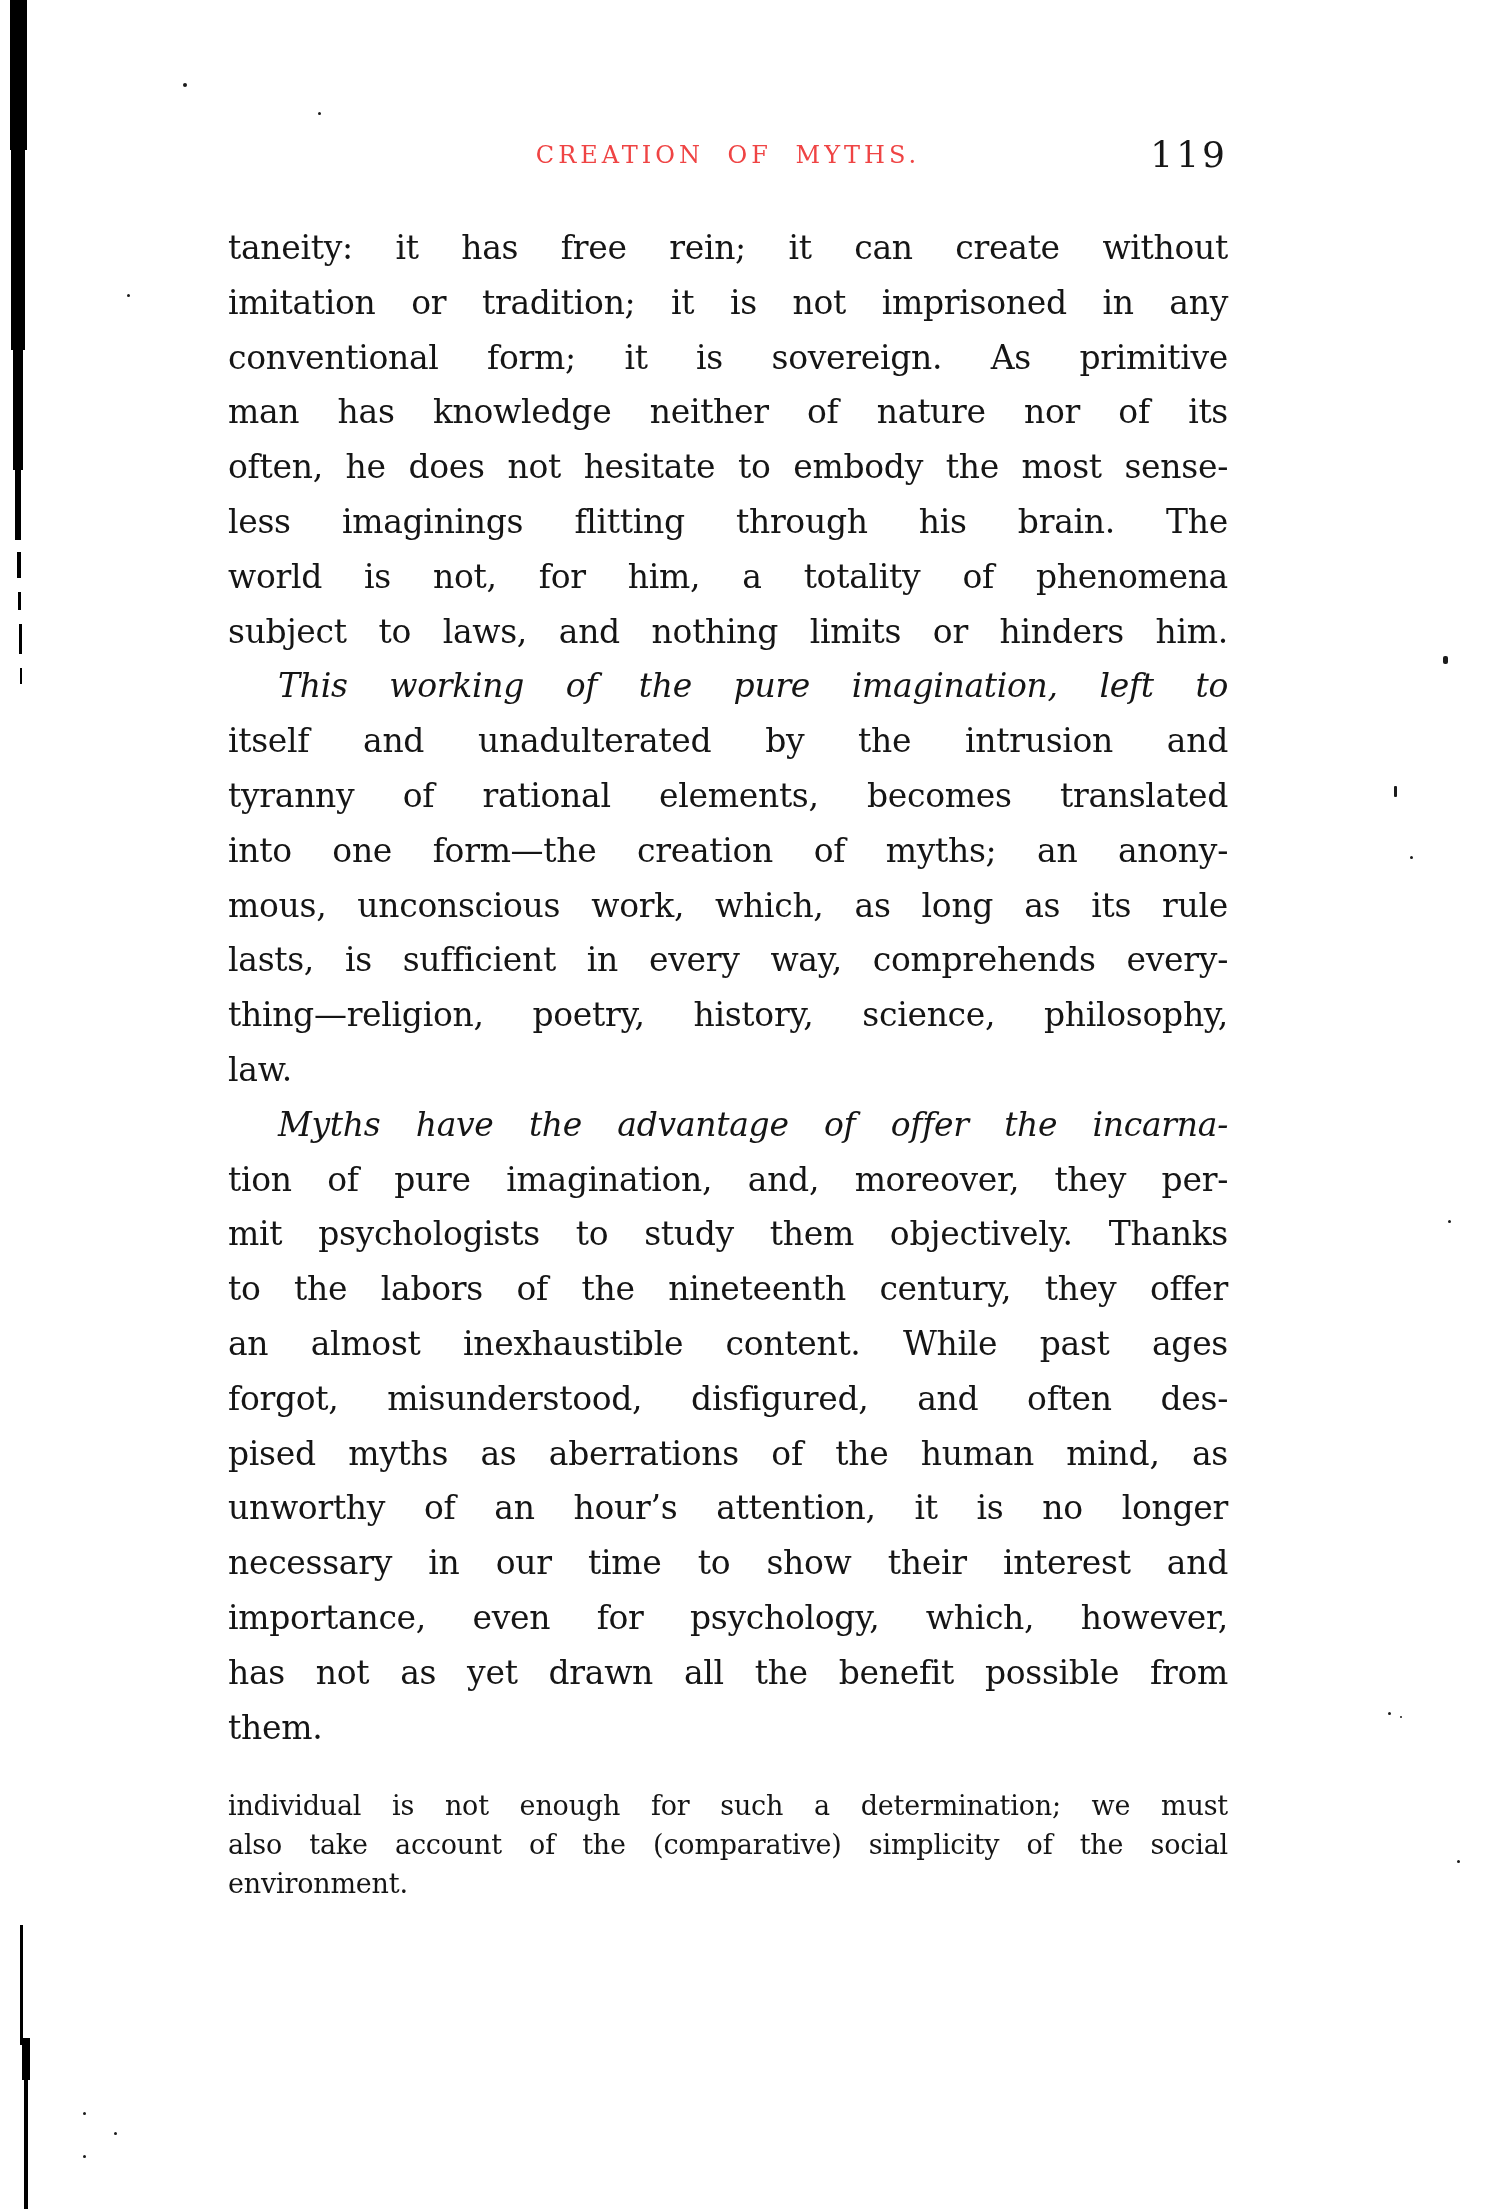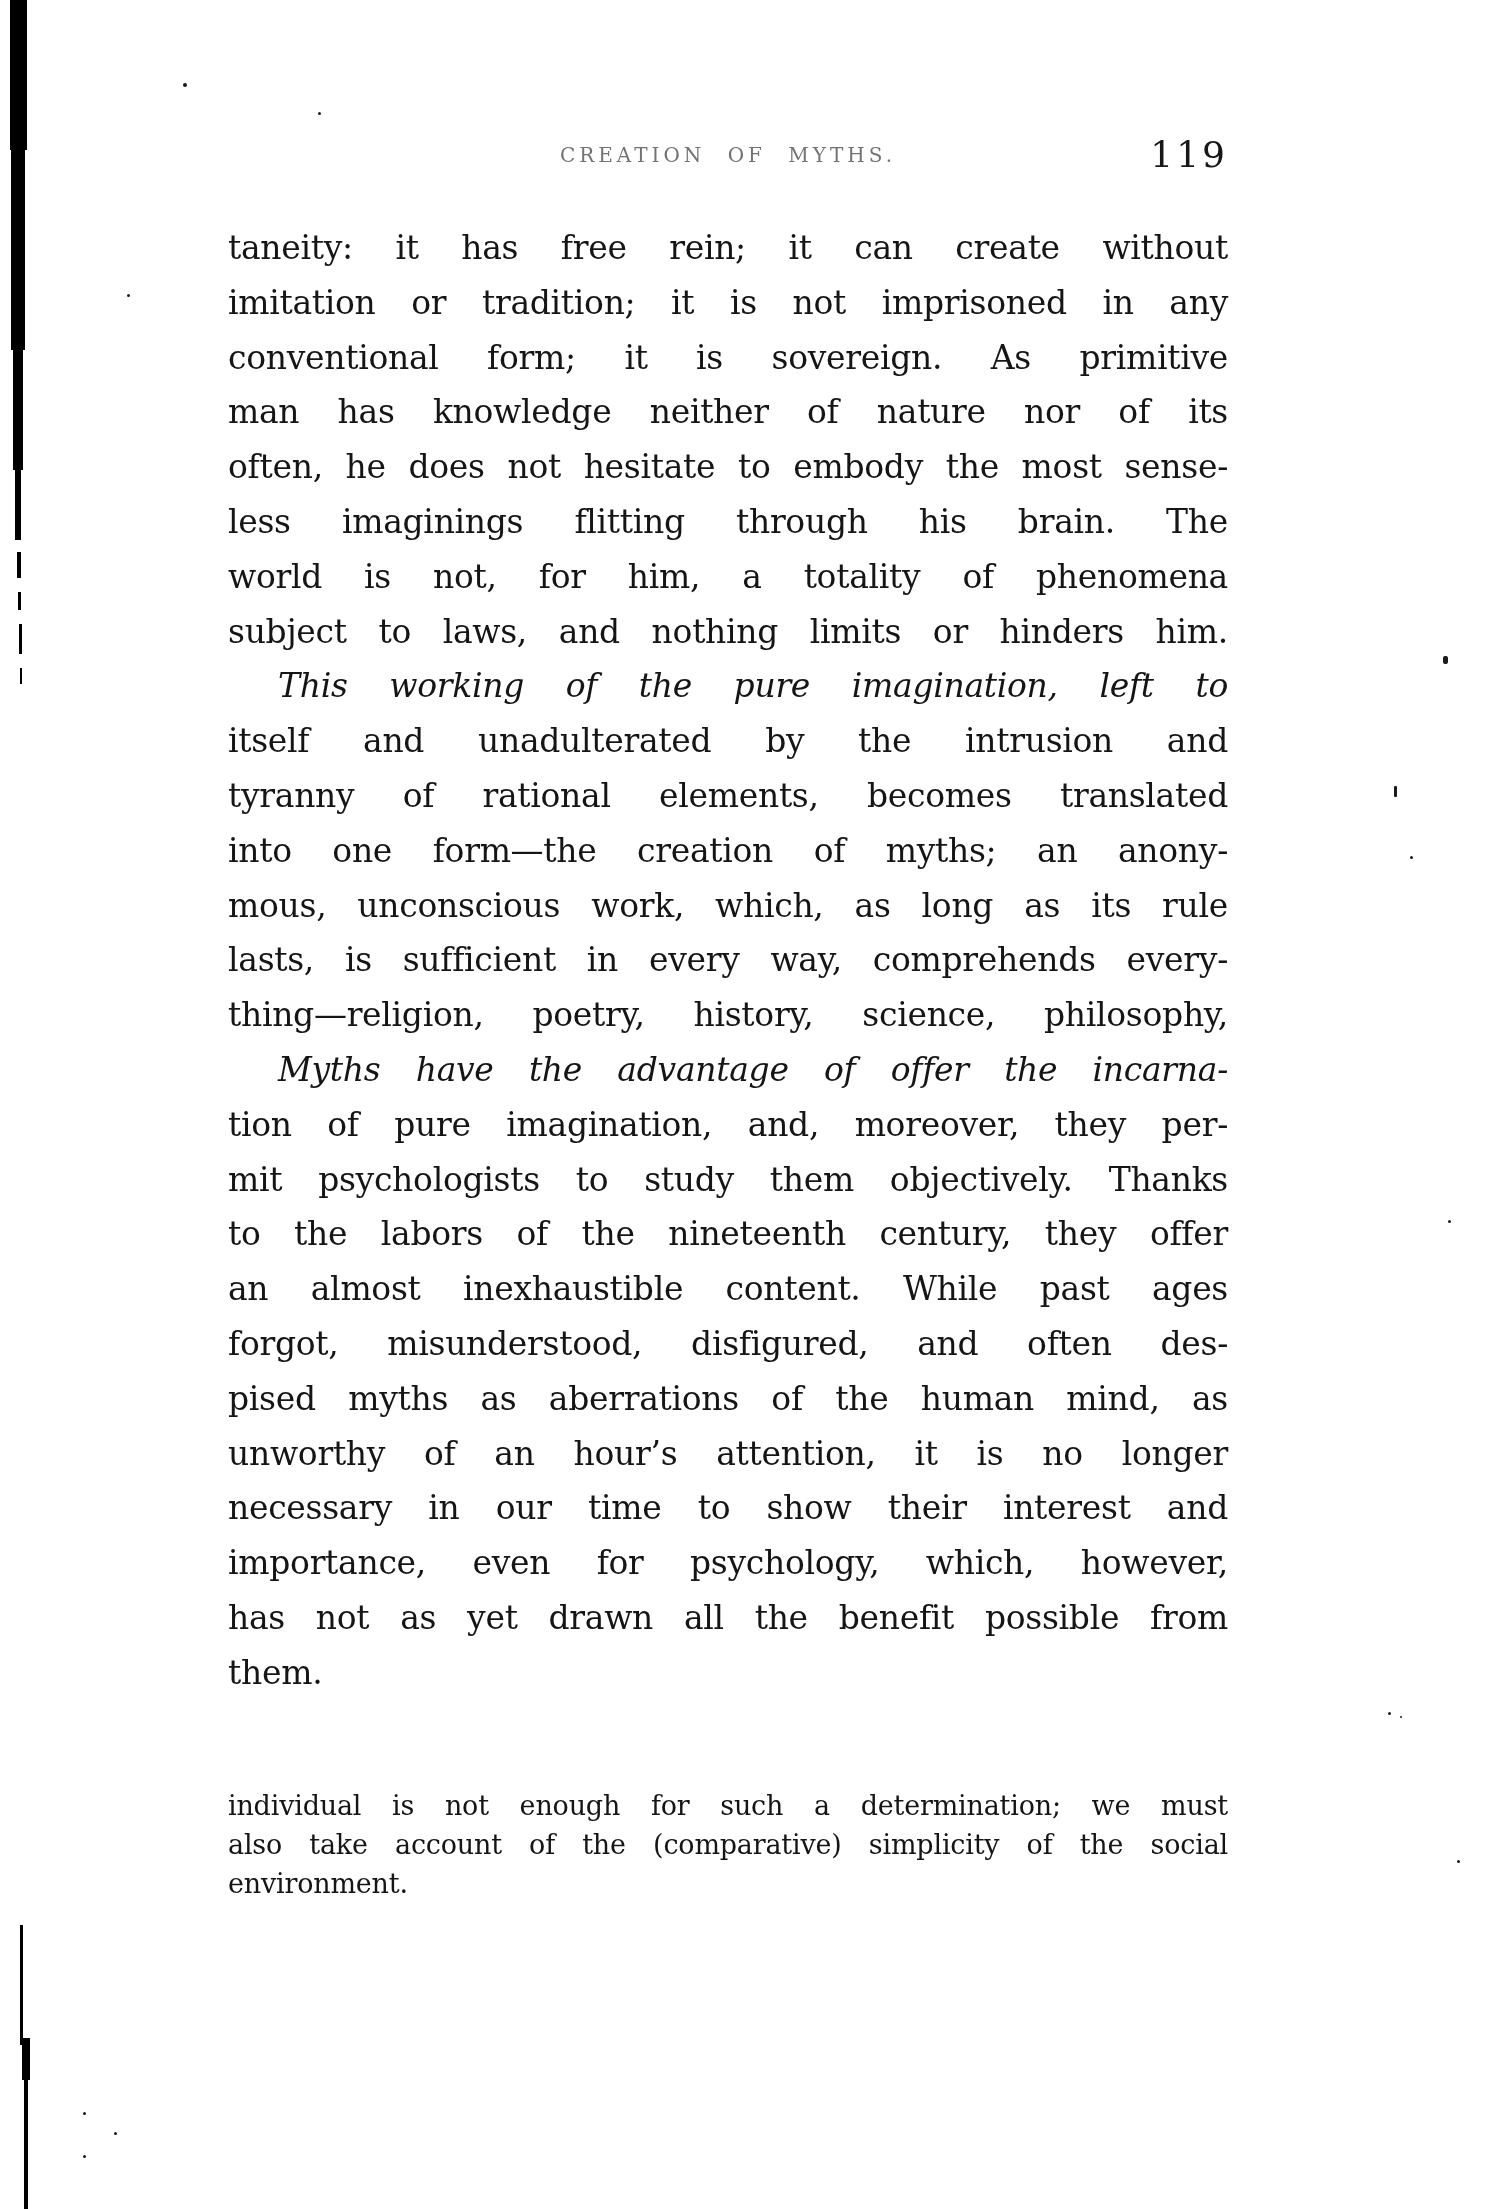--- a/index.html
+++ b/index.html
@@ -16,24 +16,24 @@
   }
   
   .header {
     position: absolute;
     top: 132px; left: 228px;
     width: 1000px; height: 46px;
     line-height: 46px;
     text-align: center;
   }
   .running-title {
-    font-size: 20px;
+    font-size: 24px;
     letter-spacing: 4px;
     word-spacing: 12px;
-    color: #737373;
+    color: #ef4444;
   }
   .page-number {
     position: absolute;
     right: 0; top: 0;
     height: 46px; line-height: 46px;
     font-size: 36px;
     letter-spacing: 3px;
     color: #171717;
   }
   
@@ -105,20 +105,21 @@
       <div class="line">less imaginings flitting through his brain. The</div>
       <div class="line">world is not, for him, a totality of phenomena</div>
       <div class="line">subject to laws, and nothing limits or hinders him.</div>
       <div class="line indent">This working of the pure imagination, left to</div>
       <div class="line">itself and unadulterated by the intrusion and</div>
       <div class="line">tyranny of rational elements, becomes translated</div>
       <div class="line">into one form—the creation of myths; an anony-</div>
       <div class="line">mous, unconscious work, which, as long as its rule</div>
       <div class="line">lasts, is sufficient in every way, comprehends every-</div>
       <div class="line">thing—religion, poetry, history, science, philosophy,</div>
+      <div class="line">law.</div>
       <div class="line indent">Myths have the advantage of offer the incarna-</div>
       <div class="line">tion of pure imagination, and, moreover, they per-</div>
       <div class="line">mit psychologists to study them objectively. Thanks</div>
       <div class="line">to the labors of the nineteenth century, they offer</div>
       <div class="line">an almost inexhaustible content. While past ages</div>
       <div class="line">forgot, misunderstood, disfigured, and often des-</div>
       <div class="line">pised myths as aberrations of the human mind, as</div>
       <div class="line">unworthy of an hour’s attention, it is no longer</div>
       <div class="line">necessary in our time to show their interest and</div>
       <div class="line">importance, even for psychology, which, however,</div>

